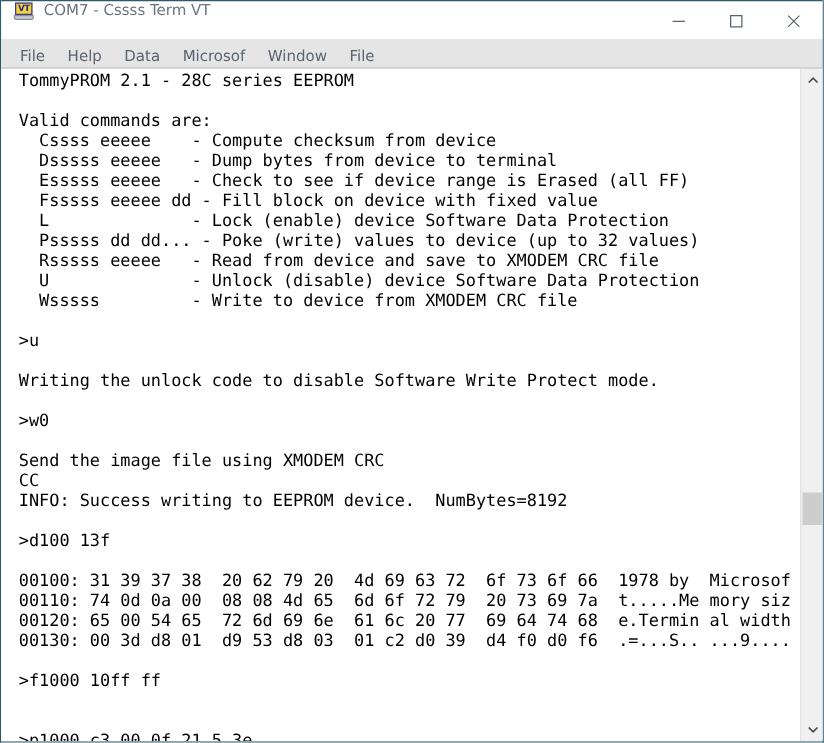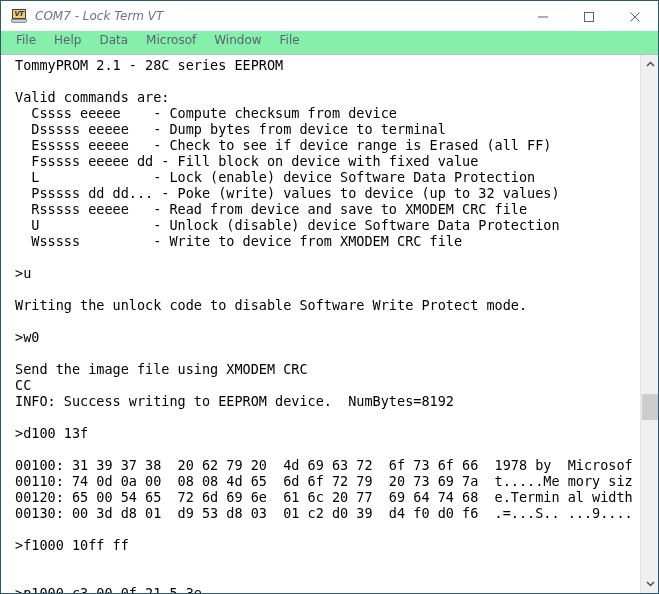--- a/index.html
+++ b/index.html
@@ -26,25 +26,24 @@
     flex-direction: column;
     position: relative;
   }
 
   
   .titlebar {
     height: 31px;
     min-height: 31px;
     background: #ffffff;
     display: flex;
-    align-items: center;
+    align-items: flex-start;
     position: relative;
     border-top: 1px solid #2c5a6e;
     box-sizing: border-box;
-    font-style: italic;
   }
   .title-icon {
     width: 16px;
     height: 16px;
     margin-left: 10px;
     margin-right: 8px;
     position: relative;
     flex: 0 0 auto;
   }
   .title-icon .screen {
@@ -99,23 +98,23 @@
     align-items: center;
     justify-content: center;
     cursor: default;
   }
   .win-btn svg { display: block; }
 
   
   .menubar {
     height: 24px;
     min-height: 24px;
-    background: #86efac;
-    display: flex;
-    align-items: flex-start;
+    background: #e5e5e5;
+    display: flex;
+    align-items: flex-end;
     padding-left: 6px;
     border-bottom: 1px solid #b8bcc4;
     box-sizing: border-box;
   }
   .menu-item {
     font-size: 12px;
     color: #5a6470;
     padding: 2px 9px;
     cursor: default;
     white-space: nowrap;
@@ -184,21 +183,21 @@
 
 <div class="window">
 
   <div class="titlebar">
     <div class="title-icon">
       <div class="base"></div>
       <div class="screen">
         <span class="vt">VT</span>
       </div>
     </div>
-    <div class="title-text">COM7 - Lock Term VT</div>
+    <div class="title-text">COM7 - Cssss Term VT</div>
 
     <div class="win-controls">
       <div class="win-btn">
         <svg width="12" height="12" viewBox="0 0 12 12">
           <line x1="1" y1="6" x2="11" y2="6" stroke="#5a6470" stroke-width="1"></line>
         </svg>
       </div>
       <div class="win-btn">
         <svg width="12" height="12" viewBox="0 0 12 12">
           <rect x="1.5" y="1.5" width="9" height="9" fill="none" stroke="#5a6470" stroke-width="1"></rect>

